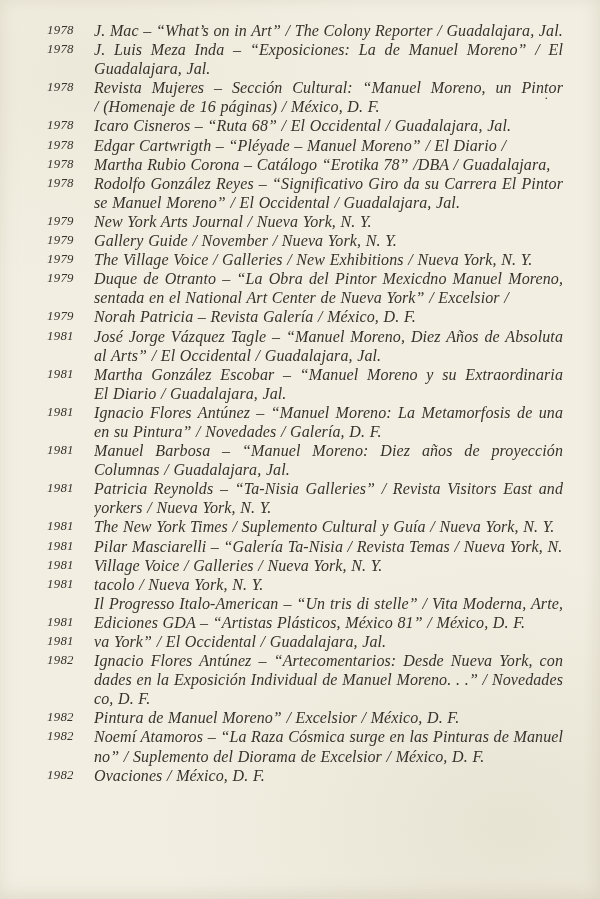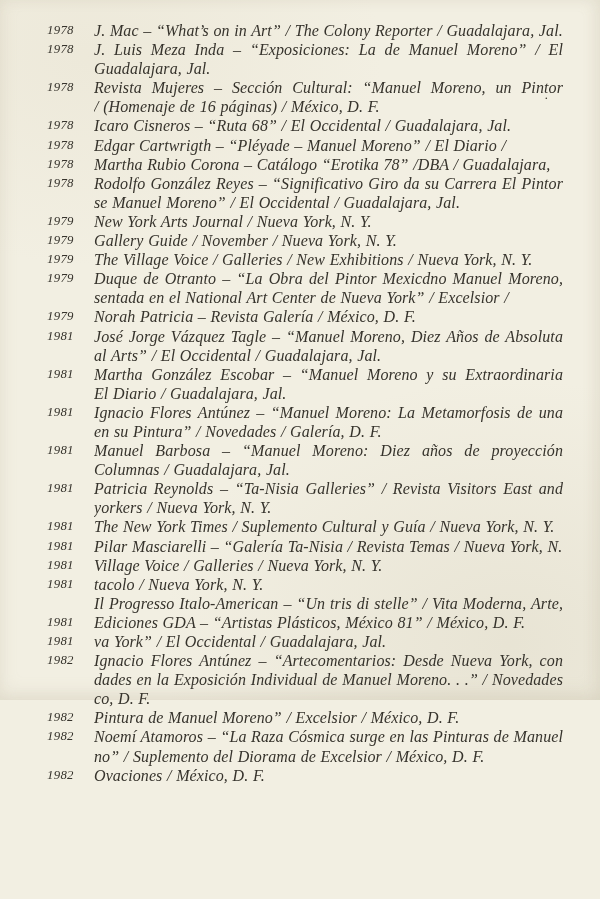--- a/index.html
+++ b/index.html
@@ -7,21 +7,21 @@
     --ink:#36332c;
   }
   html,body{margin:0;padding:0;}
   body{
     width:600px;height:899px;overflow:hidden;
     background:var(--paper);
     font-family:"Liberation Serif", serif;
   }
   .page{
     position:relative;
-    width:600px;height:700px;
+    width:600px;height:899px;
     background:
       radial-gradient(ellipse 420px 300px at 15% 8%, rgba(214,205,180,0.18), rgba(0,0,0,0) 70%),
       radial-gradient(ellipse 500px 380px at 85% 92%, rgba(196,188,162,0.22), rgba(0,0,0,0) 70%),
       var(--paper);
     box-shadow:inset 0 -6px 18px rgba(170,160,135,0.18), inset -4px 0 14px rgba(190,180,155,0.12);
     box-sizing:border-box;
     padding:21px 4px 0 47px;
   }
   .entries{ width:516px; }
   .entry{ display:flex; align-items:flex-start; }

